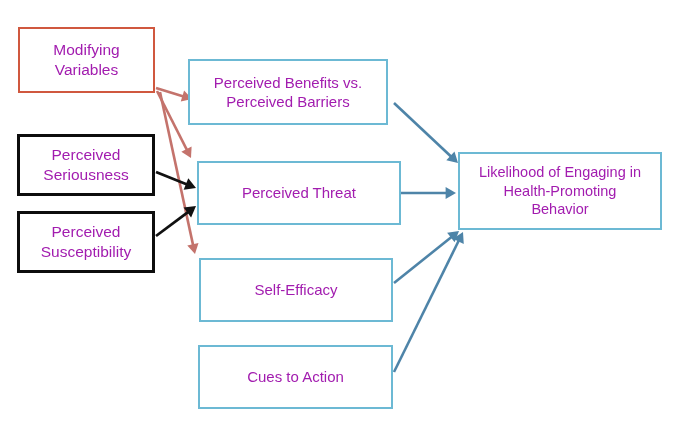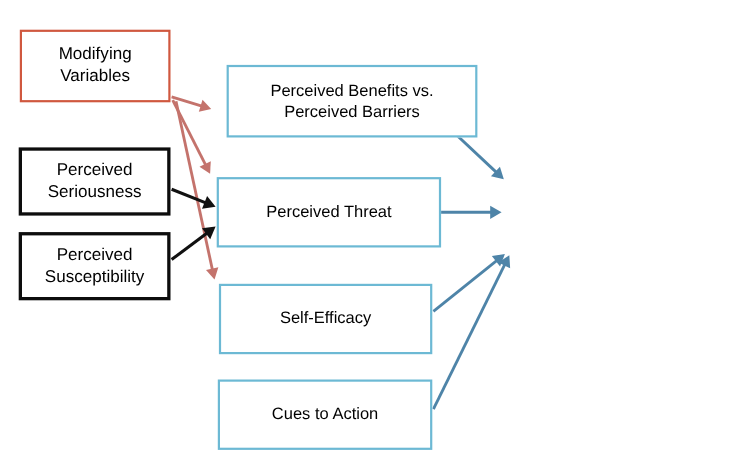--- a/index.html
+++ b/index.html
@@ -26,21 +26,21 @@
     pointer-events: none;
   }
   .node {
     position: absolute;
     box-sizing: border-box;
     background: #ffffff;
     display: flex;
     align-items: center;
     justify-content: center;
     text-align: center;
-    color: #000000;
+    color: #a21caf;
     line-height: 1.28;
     z-index: 2;
   }
   .node-label {
     display: block;
     white-space: pre-line;
     padding: 0 6px;
   }
   .node.red {
     border: 2px solid #d0583f;
@@ -108,31 +108,36 @@
   <div class="node black sz-16" style="left: 17px; top: 122px; width: 138px; height: 62px;">
     <span class="node-label">Perceived
 Seriousness</span>
   </div>
 
   <div class="node black sz-16" style="left: 17px; top: 199px; width: 138px; height: 62px;">
     <span class="node-label">Perceived
 Susceptibility</span>
   </div>
 
-  <div class="node blue sz-15" style="left: 206px; top: 59px; width: 228px; height: 66px;">
+  <div class="node blue sz-15" style="left: 188px; top: 59px; width: 200px; height: 66px;">
     <span class="node-label">Perceived Benefits vs.
 Perceived Barriers</span>
   </div>
 
   <div class="node blue sz-15" style="left: 197px; top: 161px; width: 204px; height: 64px;">
     <span class="node-label">Perceived Threat</span>
   </div>
 
   <div class="node blue sz-15" style="left: 198px; top: 345px; width: 195px; height: 64px;">
     <span class="node-label">Cues to Action</span>
   </div>
 
   <div class="node blue sz-15" style="left: 199px; top: 258px; width: 194px; height: 64px;">
     <span class="node-label">Self-Efficacy</span>
   </div>
 
+  <div class="node blue sz-14" style="left: 458px; top: 152px; width: 204px; height: 78px;">
+    <span class="node-label">Likelihood of Engaging in
+Health-Promoting
+Behavior</span>
+  </div>
 
 </div>
 
 </body></html>

